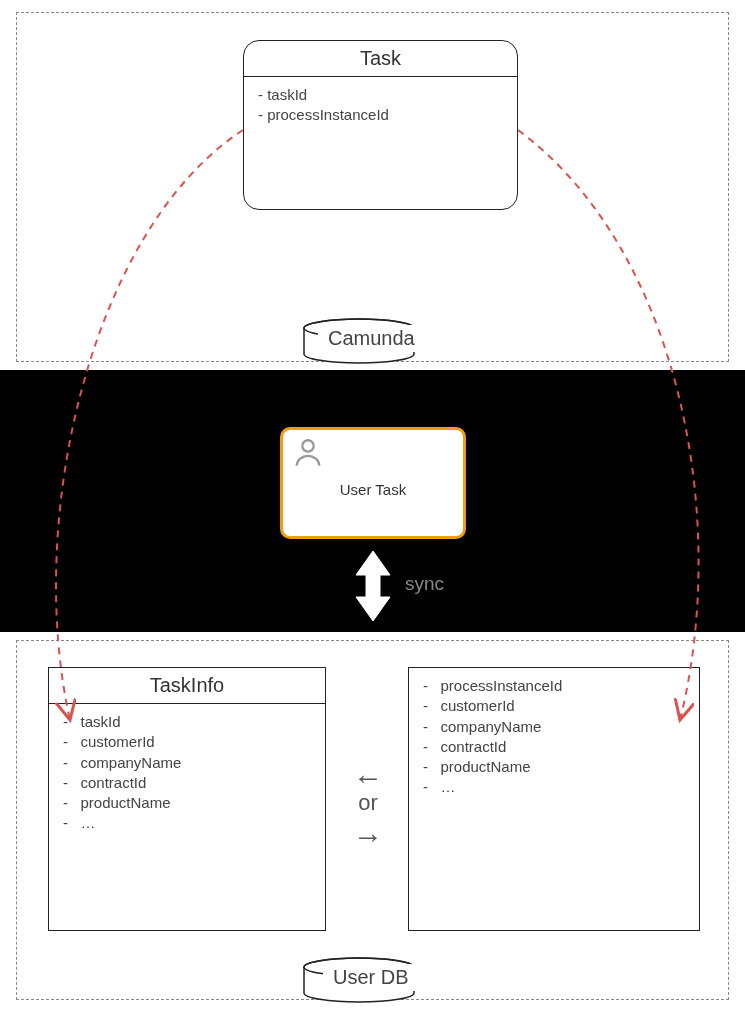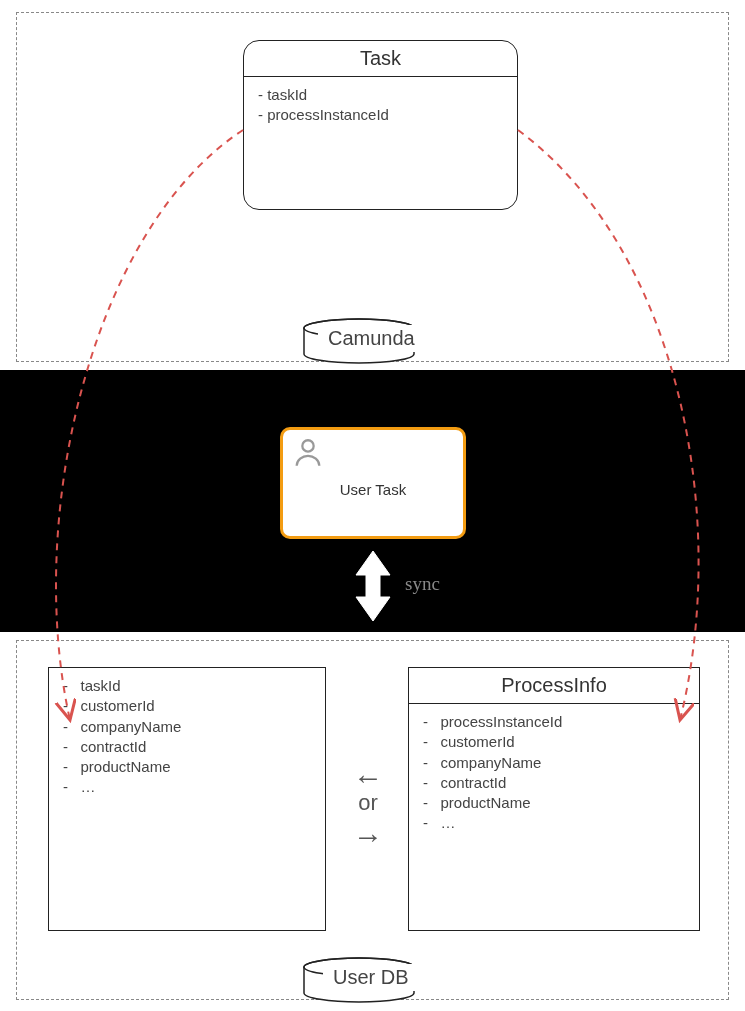--- a/index.html
+++ b/index.html
@@ -70,21 +70,21 @@
     color: #333;
     left: 50%;
     top: 56%;
     transform: translate(-50%, -50%);
     white-space: nowrap;
   }
   .synclabel {
     position: absolute;
     font-size: 19px;
     color: #888;
-    font-family: Liberation Serif, serif;
+    font-family: Liberation Sans, sans-serif;
   }
   .orblock {
     position: absolute;
     text-align: center;
     color: #555;
   }
   .orblock .arrow {
     font-size: 30px;
     line-height: 1.1;
   }
@@ -135,33 +135,33 @@
     </svg>
     <div class="label">User Task</div>
   </div>
 
   <svg style="position:absolute; left:350px; top:549px; width:46px; height:74px;" viewBox="0 0 46 74">
     <path d="M23 2 L40 26 L30 26 L30 48 L40 48 L23 72 L6 48 L16 48 L16 26 L6 26 Z" fill="#fff" stroke="#fff" stroke-width="1"></path>
   </svg>
   <div class="synclabel" style="left:405px; top:573px;">sync</div>
 
   <div class="classbox" style="left:48px; top:667px; width:278px; height:264px;">
+    <div class="title">TaskInfo</div>
     <div class="body">
       <div class="row">-   taskId</div>
       <div class="row"></div>
       <div class="row">-   customerId</div>
       <div class="row">-   companyName</div>
       <div class="row">-   contractId</div>
       <div class="row">-   productName</div>
       <div class="row">-   …</div>
     </div>
   </div>
 
   <div class="classbox" style="left:408px; top:667px; width:292px; height:264px;">
-    <div class="title">ProcessInfo</div>
     <div class="body">
       <div class="row">-   processInstanceId</div>
       <div class="row"></div>
       <div class="row">-   customerId</div>
       <div class="row">-   companyName</div>
       <div class="row">-   contractId</div>
       <div class="row">-   productName</div>
       <div class="row">-   …</div>
     </div>
   </div>

